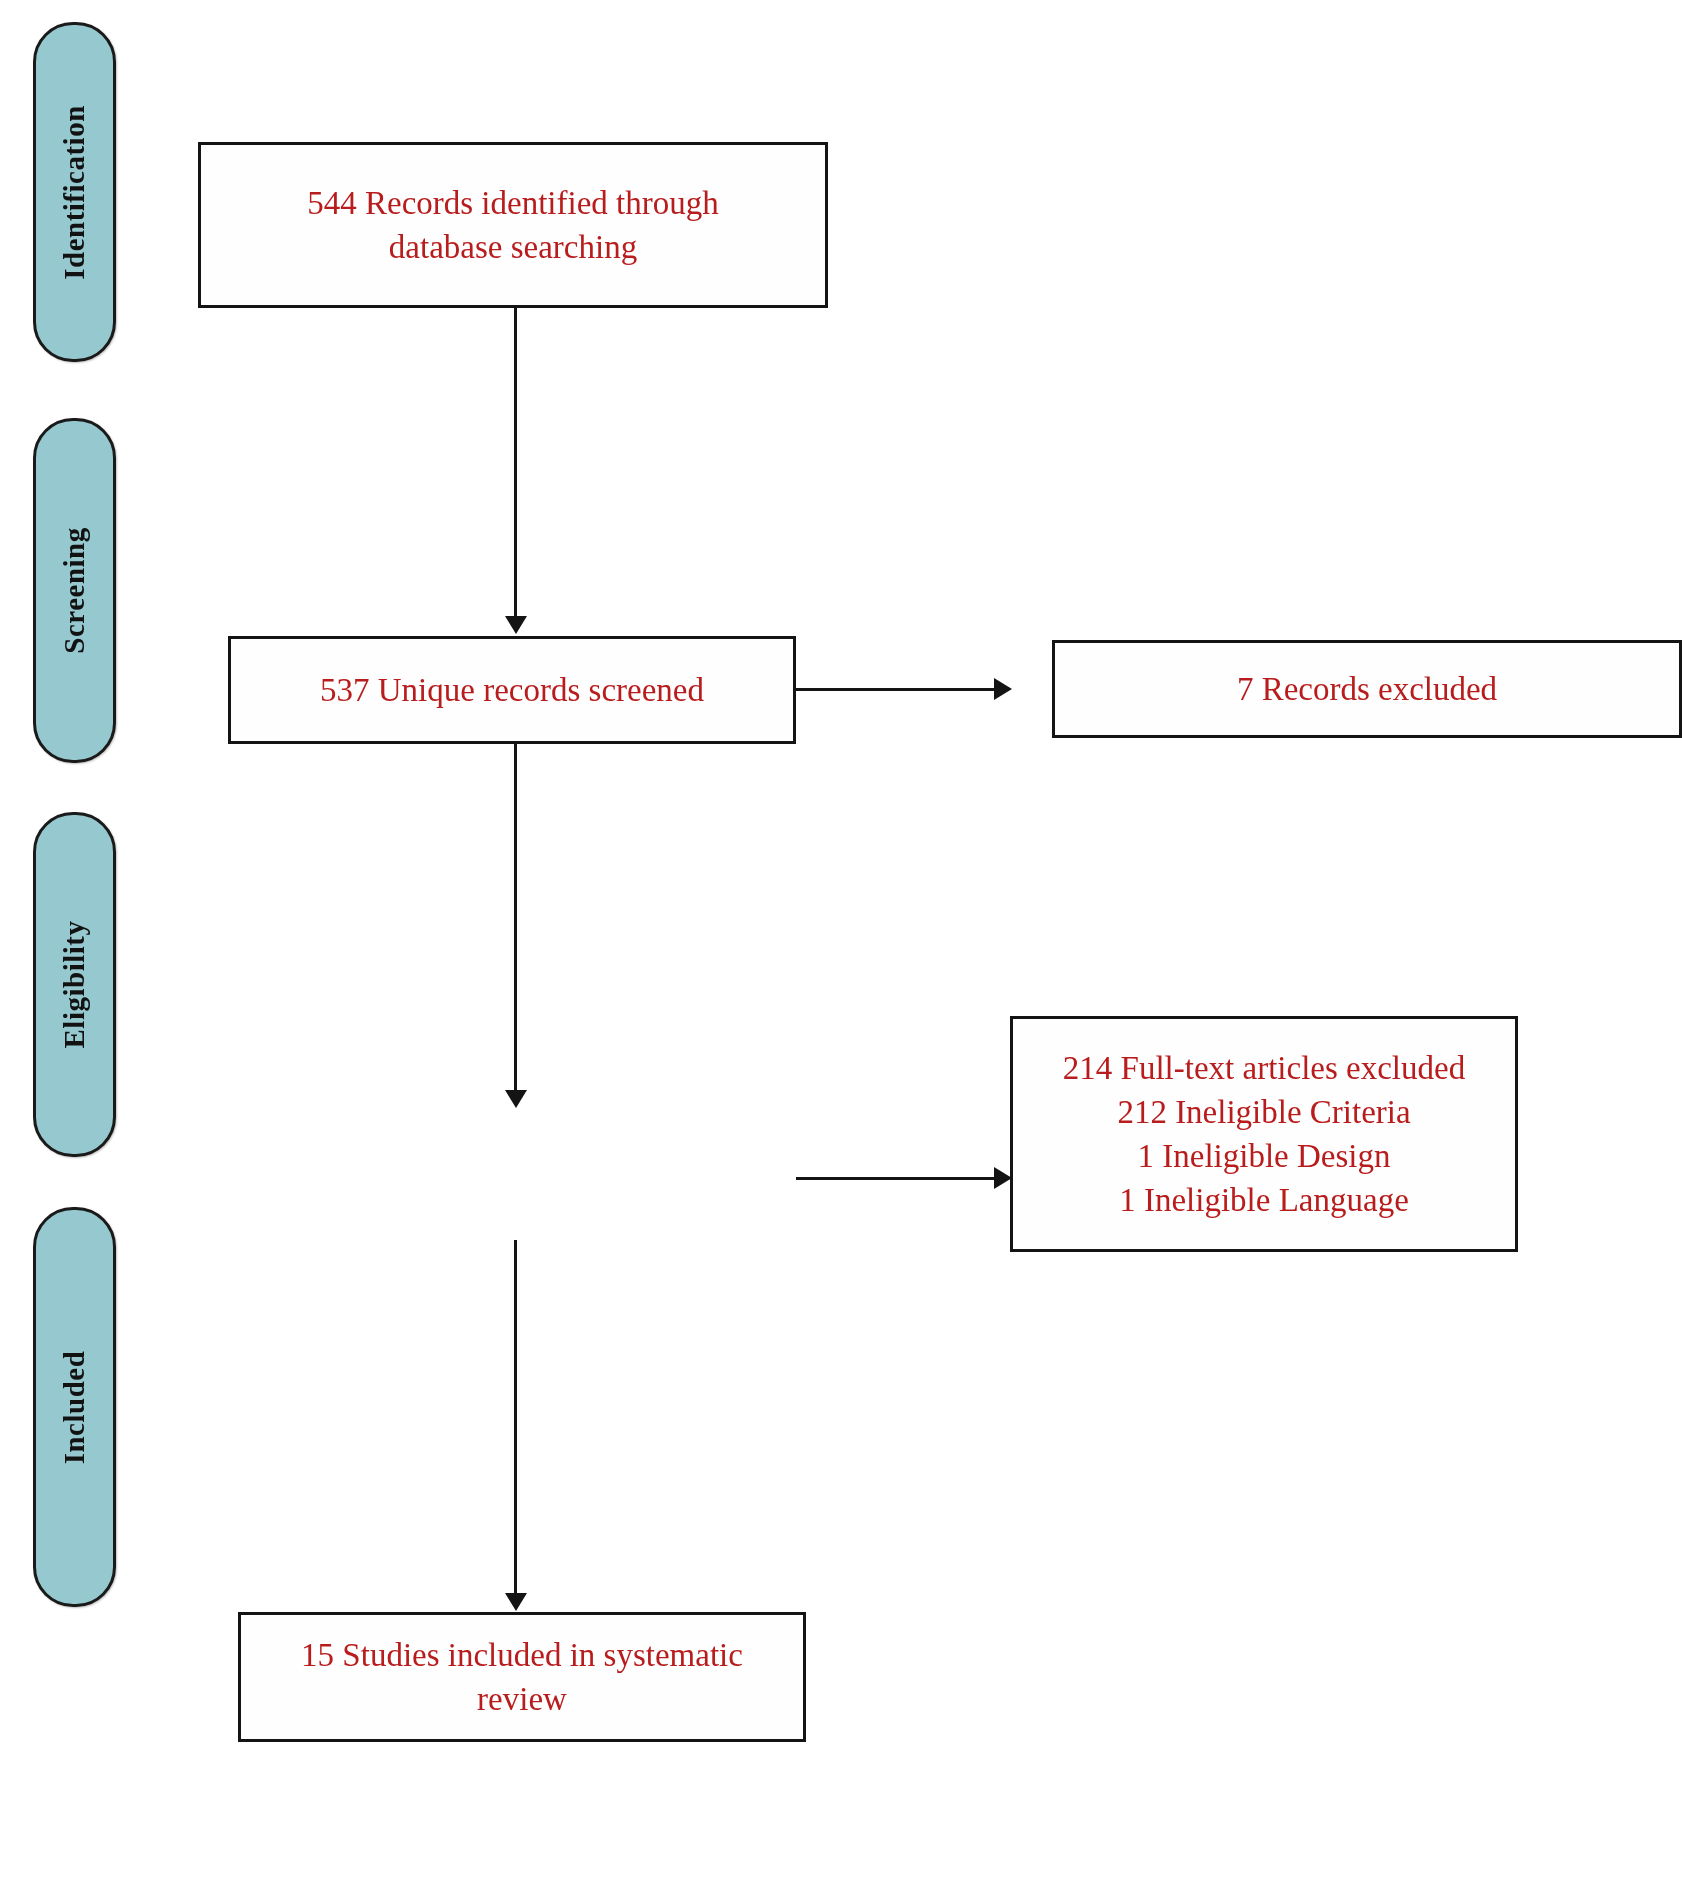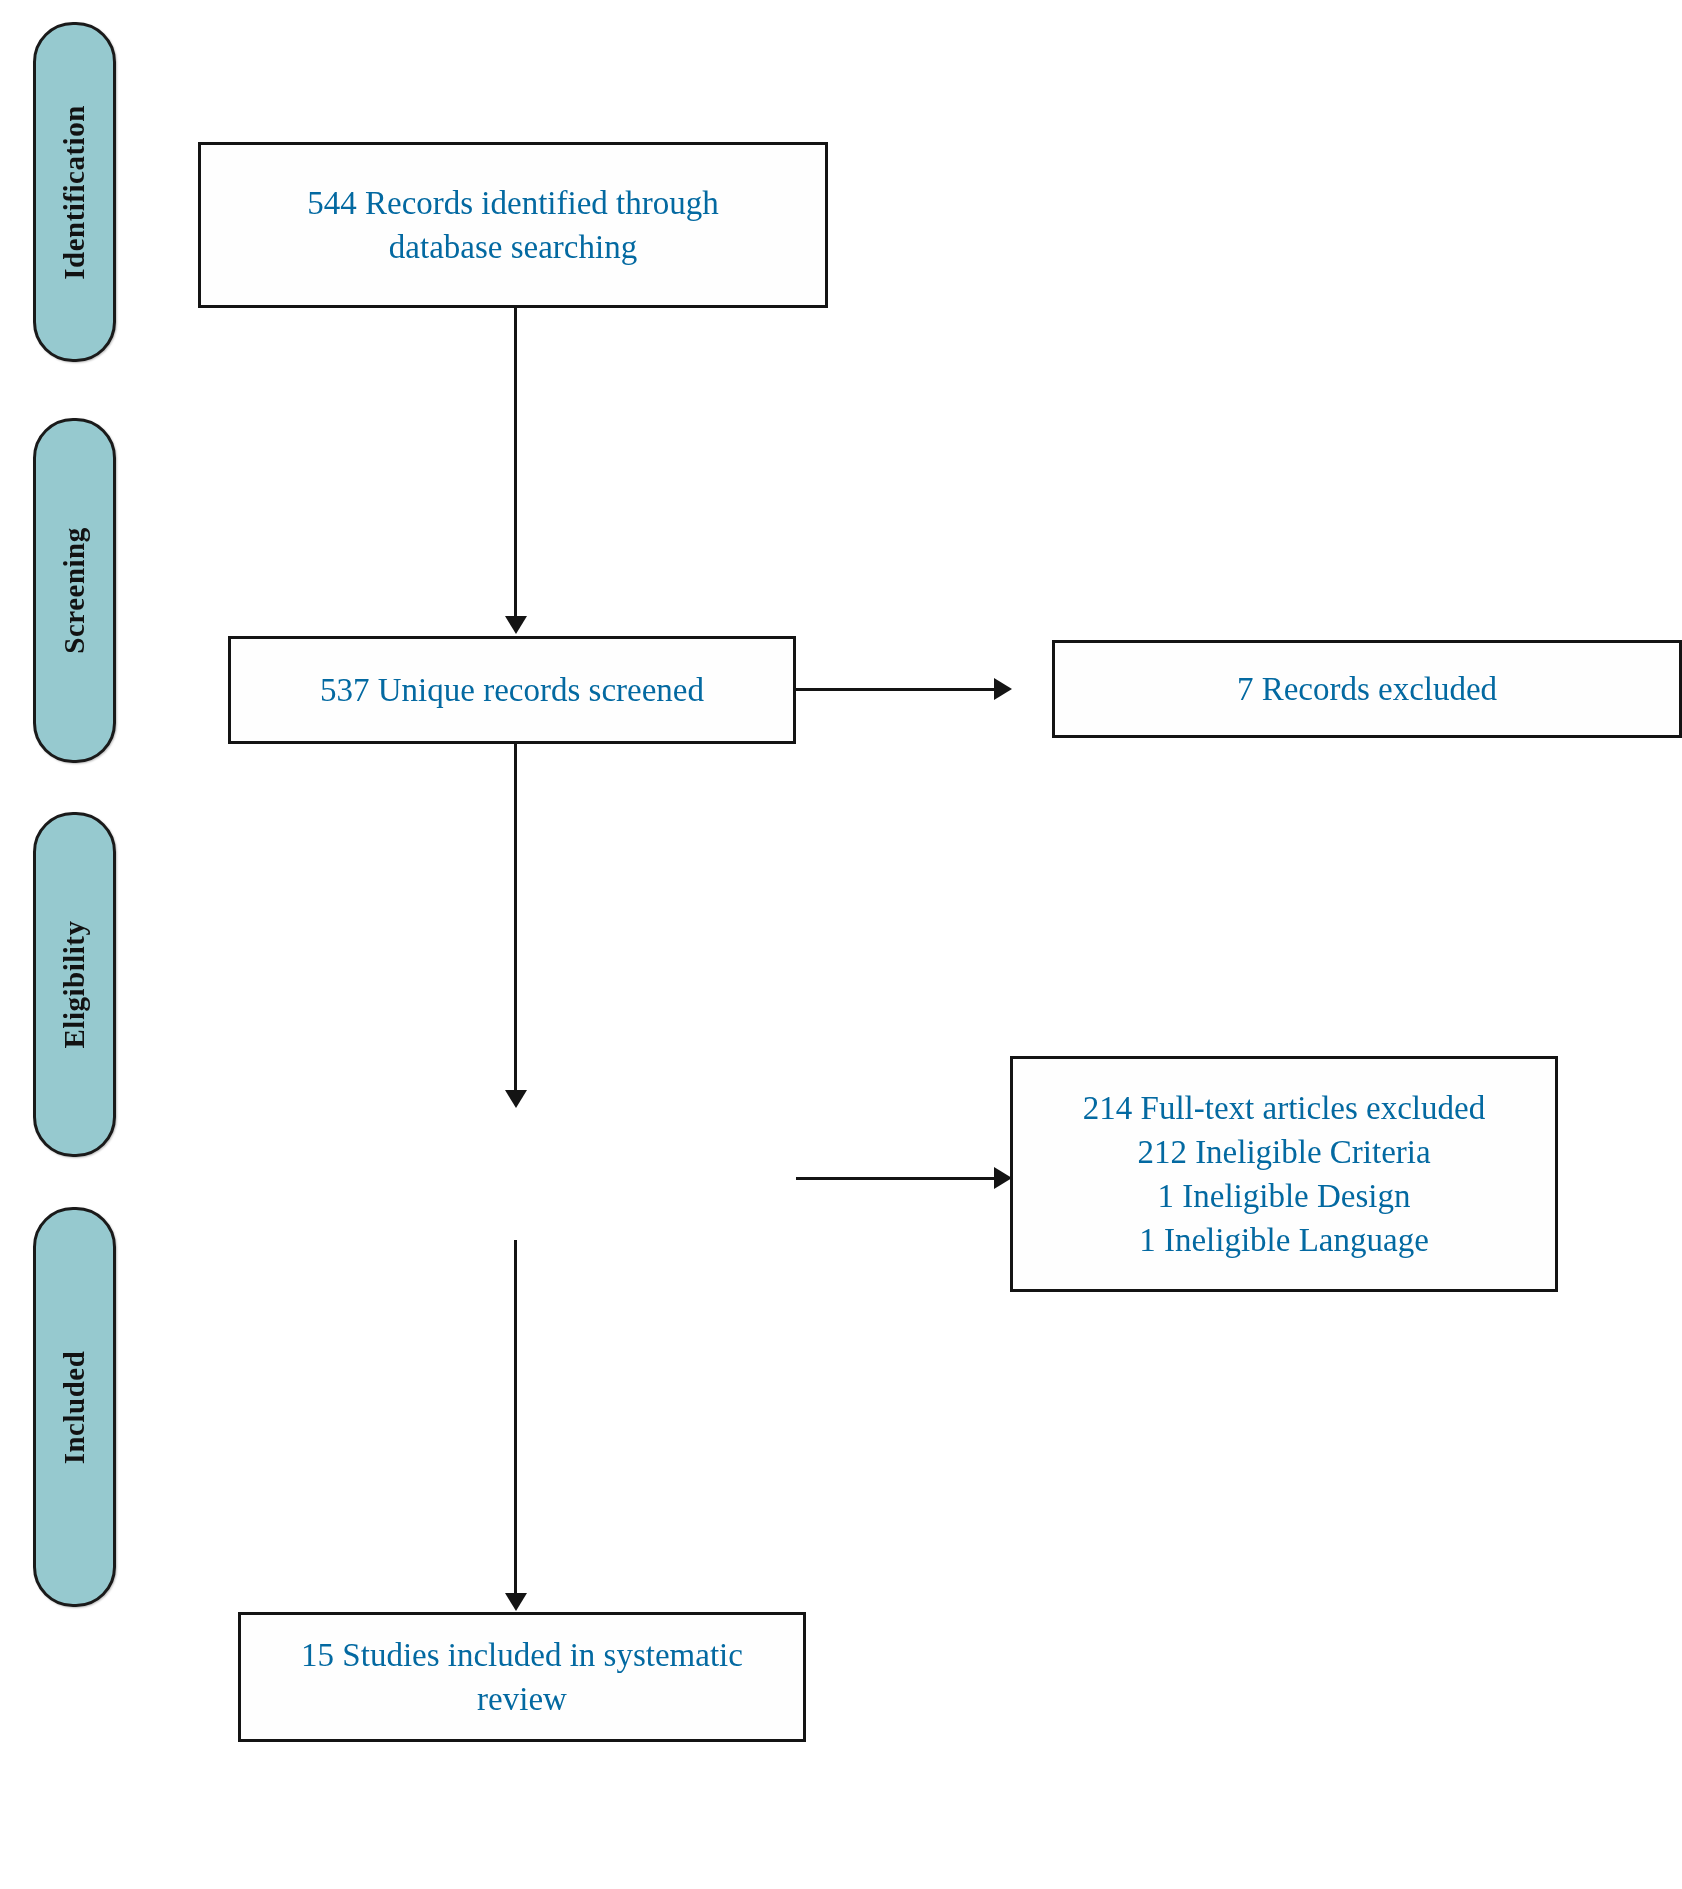--- a/index.html
+++ b/index.html
@@ -51,21 +51,21 @@
     border: 3px solid #141414;
     display: flex;
     align-items: center;
     justify-content: center;
     padding: 6px 14px;
   }
   .flow-box .box-text {
     font-family: "Liberation Serif", "DejaVu Serif", serif;
     font-size: 33px;
     line-height: 1.34;
-    color: #0369a1;
+    color: #b91c1c;
     text-align: center;
     width: 100%;
     white-space: pre-line;
   }
   .flow-box.align-center-block .box-text {
     text-align: center;
   }
 
   
   .v-line {
@@ -135,21 +135,21 @@
     <span class="box-text">7 Records excluded</span>
   </div>
 
   <div class="v-line" style="left:514px; top:744px; width:3px; height:348px;"></div>
   <div class="arrow-down" style="left:505px; top:1090px;"></div>
 
 
   <div class="h-line" style="left:796px; top:1177px; width:200px; height:3px;"></div>
   <div class="arrow-right" style="left:994px; top:1167px;"></div>
 
-  <div class="flow-box align-center-block" style="left:1010px; top:1056px; width:548px; height:236px;">
+  <div class="flow-box align-center-block" style="left:1010px; top:1016px; width:508px; height:236px;">
     <span class="box-text">214 Full-text articles excluded
 212 Ineligible Criteria
 1 Ineligible Design
 1 Ineligible Language</span>
   </div>
 
   <div class="v-line" style="left:514px; top:1240px; width:3px; height:355px;"></div>
   <div class="arrow-down" style="left:505px; top:1593px;"></div>
 
   <div class="flow-box" style="left:228px; top:1612px; width:568px; height:130px;margin-left:10px;">

